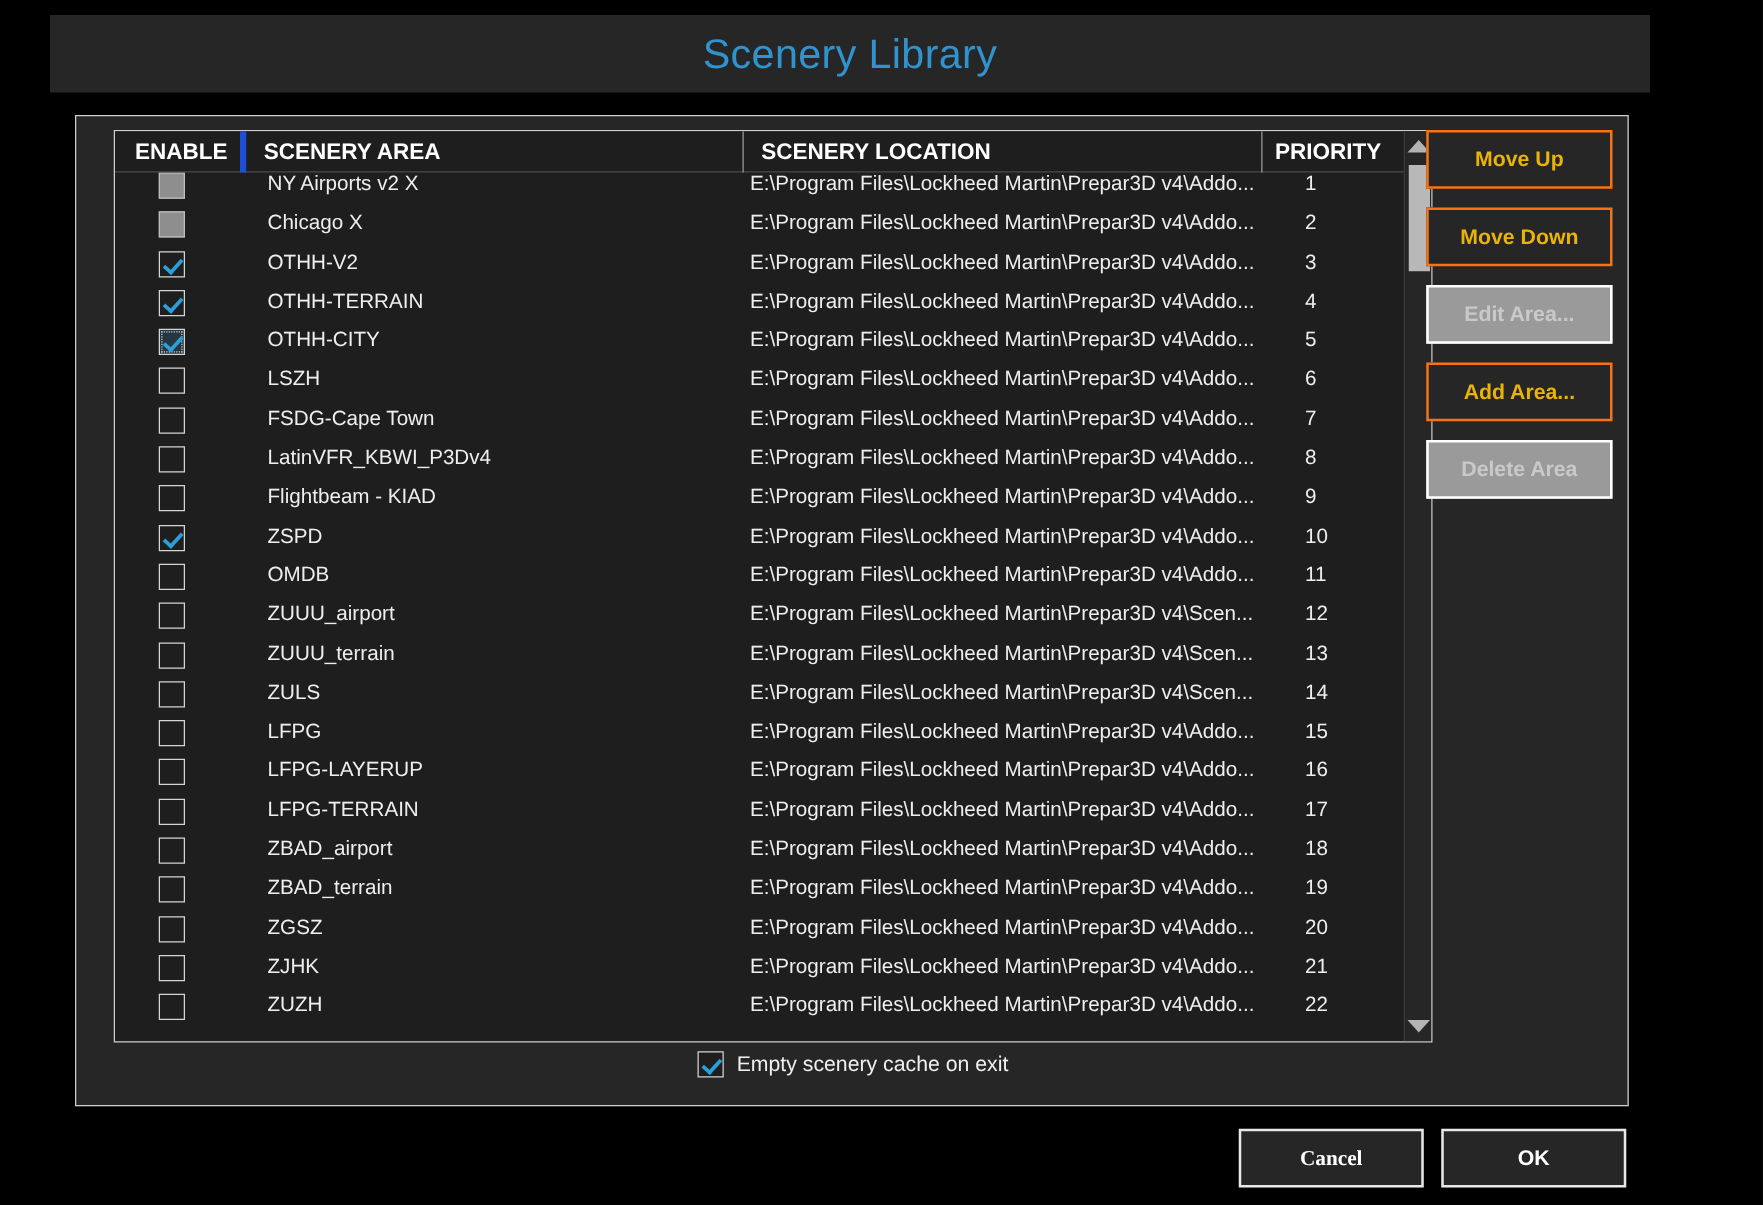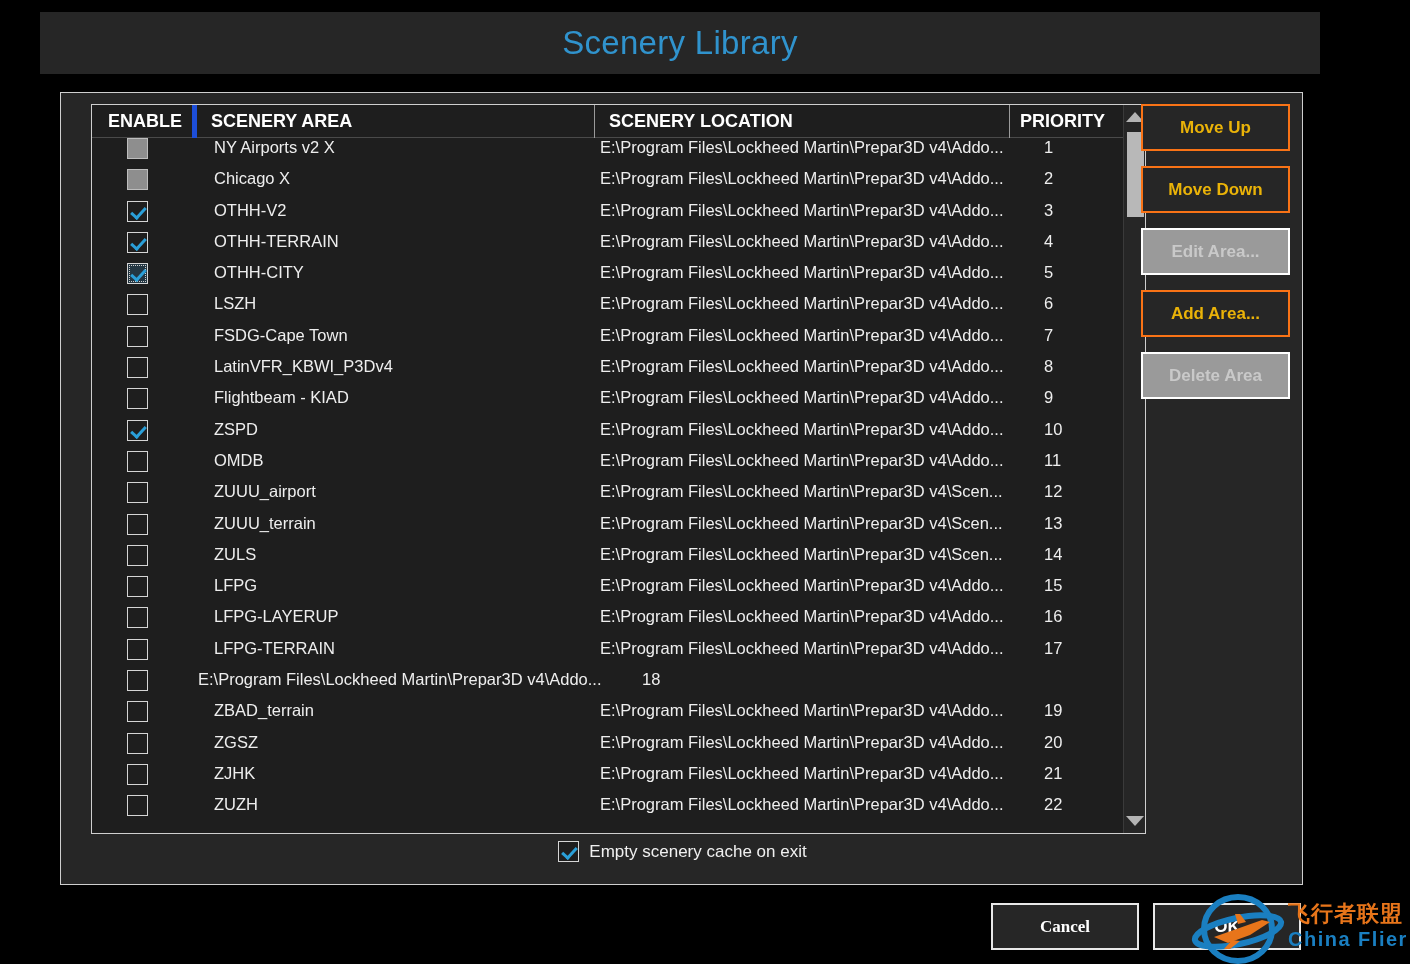--- a/index.html
+++ b/index.html
@@ -458,20 +458,21 @@
               <div class="cb"></div>
             </div>
             <div class="cell-area">LFPG-TERRAIN</div>
             <div class="cell-loc">E:\Program Files\Lockheed Martin\Prepar3D v4\Addo...</div>
             <div class="cell-pri">17</div>
           </div>
           <div class="trow">
             <div class="cell-enable">
               <div class="cb"></div>
             </div>
+            <div class="cell-area">ZBAD_airport</div>
             <div class="cell-loc">E:\Program Files\Lockheed Martin\Prepar3D v4\Addo...</div>
             <div class="cell-pri">18</div>
           </div>
           <div class="trow">
             <div class="cell-enable">
               <div class="cb"></div>
             </div>
             <div class="cell-area">ZBAD_terrain</div>
             <div class="cell-loc">E:\Program Files\Lockheed Martin\Prepar3D v4\Addo...</div>
             <div class="cell-pri">19</div>
@@ -525,27 +526,14 @@
       <div class="cb checked"></div>
       <div class="label">Empty scenery cache on exit</div>
     </div>
   </div>
 
   <div class="bottom-row">
     <div class="bbtn cancel">Cancel</div>
     <div class="bbtn ok">OK</div>
   </div>
 
-  <div class="watermark">
-    <svg class="wm-logo" viewBox="0 0 100 71">
-      <ellipse cx="50" cy="36" rx="34" ry="32" fill="none" stroke="#1a7fc1" stroke-width="6"></ellipse>
-      <ellipse cx="50" cy="38" rx="44" ry="13" fill="none" stroke="#1a7fc1" stroke-width="6" transform="rotate(-12 50 38)"></ellipse>
-      <path d="M26 44 L74 27 L82 29 L62 42 L40 50 Z" fill="#e8751a"></path>
-      <path d="M44 47 L36 56 L42 56 L52 48 Z" fill="#e8751a"></path>
-      <path d="M50 31 L47 21 L52 21 L58 29 Z" fill="#e8751a"></path>
-    </svg>
-    <div class="wm-text">
-      <div class="wm-cn">飞行者联盟</div>
-      <div class="wm-en">China Flier</div>
-    </div>
-  </div>
 
 </div>
 
 </body></html>

